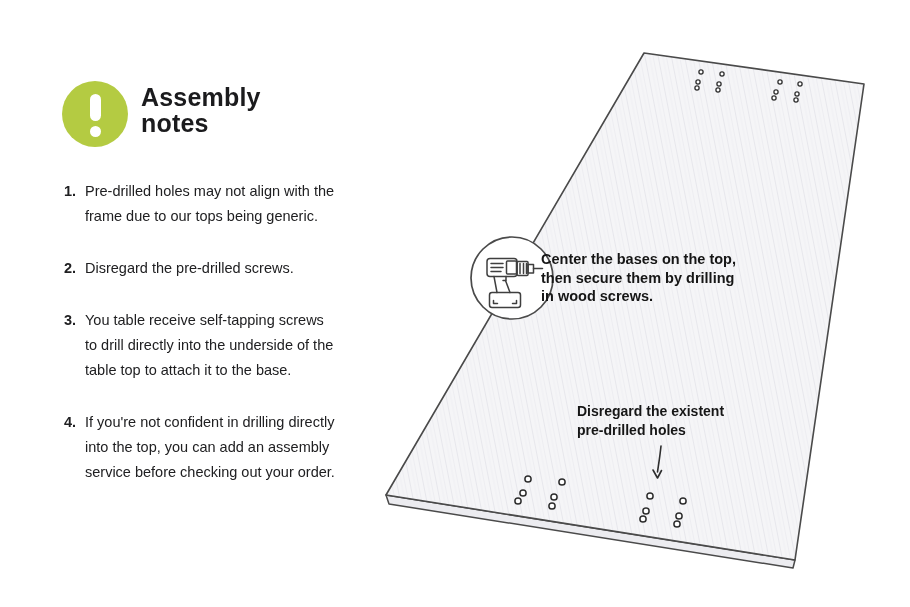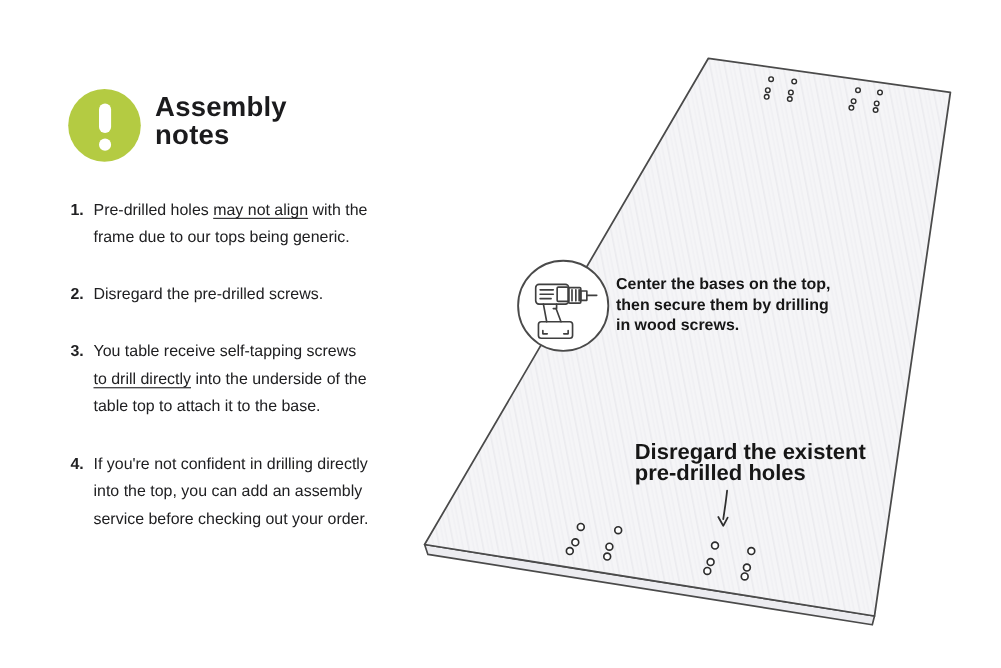--- a/index.html
+++ b/index.html
@@ -38,29 +38,29 @@
 
   
   .notes {
     position: absolute; left: 64px; top: 179px; width: 330px;
     list-style: none; margin: 0; padding: 0;
     font-size: 14.5px; line-height: 25px; color: #202022;
   }
   .notes li { display: flex; margin-bottom: 27px; }
   .notes .num { font-weight: 700; width: 21px; flex: none; }
   .notes .txt { white-space: pre-wrap; }
-  .u { text-decoration: underline; text-underline-offset: 3px; margin-top: 24px; }
+  .u { text-underline-offset: 3px; margin-top: 24px; }
 
   
   .callout {
     position: absolute; font-weight: 700; color: #161616;
     white-space: pre-wrap;
   }
-  .callout-drill { left: 560px; top: 250px; font-size: 14.5px; line-height: 18.5px; }
-  .callout-holes { left: 577px; top: 402px; font-size: 20px; line-height: 19px; }
+  .callout-drill { left: 541px; top: 250px; font-size: 14.5px; line-height: 18.5px; }
+  .callout-holes { left: 577px; top: 402px; font-size: 14px; line-height: 19px; }
 </style>
 </head>
 <body>
 
 <div class="page">
 
   <svg class="diagram" width="910" height="607" viewBox="0 0 910 607">
     <defs>
       <pattern id="grain" width="13" height="220" patternUnits="userSpaceOnUse" patternTransform="rotate(-11 650 300)">
         <rect width="13" height="220" fill="#f5f5f7"></rect>

